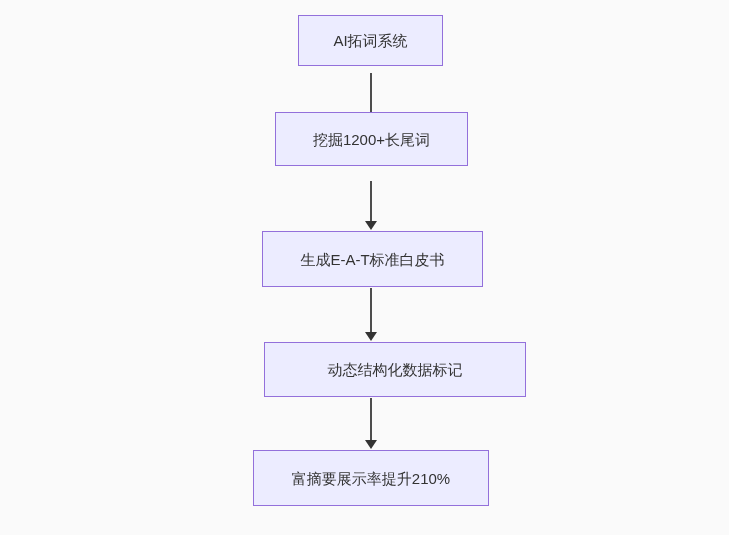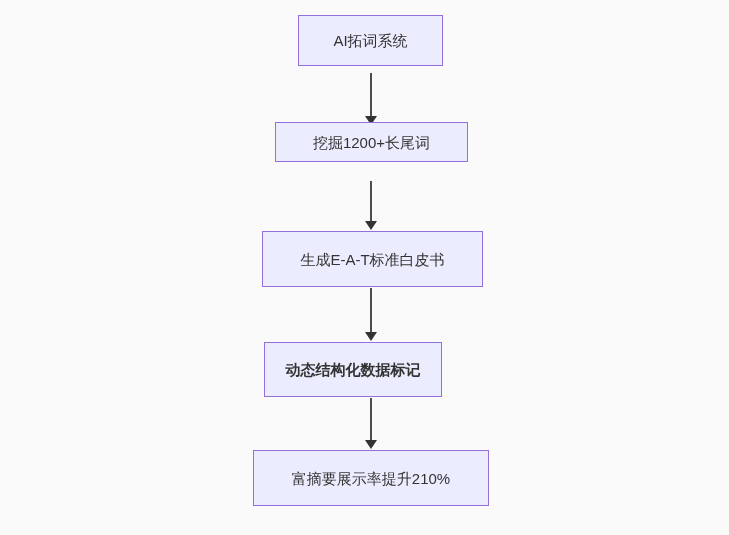--- a/index.html
+++ b/index.html
@@ -39,23 +39,23 @@
     font-size: 15px;
     line-height: 1;
     display: flex;
     align-items: center;
     justify-content: center;
     text-align: center;
     white-space: nowrap;
   }
   
   #node-1 { left: 298px; top: 15px;  width: 145px; height: 51px; }
-  #node-2 { left: 275px; top: 122px; width: 193px; height: 40px; }
+  #node-2 { left: 275px; top: 112px; width: 193px; height: 54px; }
   #node-3 { left: 262px; top: 231px; width: 221px; height: 56px; }
-  #node-4 { left: 264px; top: 342px; width: 178px; height: 55px; font-weight: bold; }
+  #node-4 { left: 264px; top: 342px; width: 262px; height: 55px; }
   #node-5 { left: 253px; top: 450px; width: 236px; height: 56px; }
 </style>
 </head>
 <body>
 
 <div class="canvas">
 
   <svg class="edges" width="729" height="535" aria-hidden="true">
     <g>
       <line x1="371" y1="73" x2="371" y2="117"></line>

